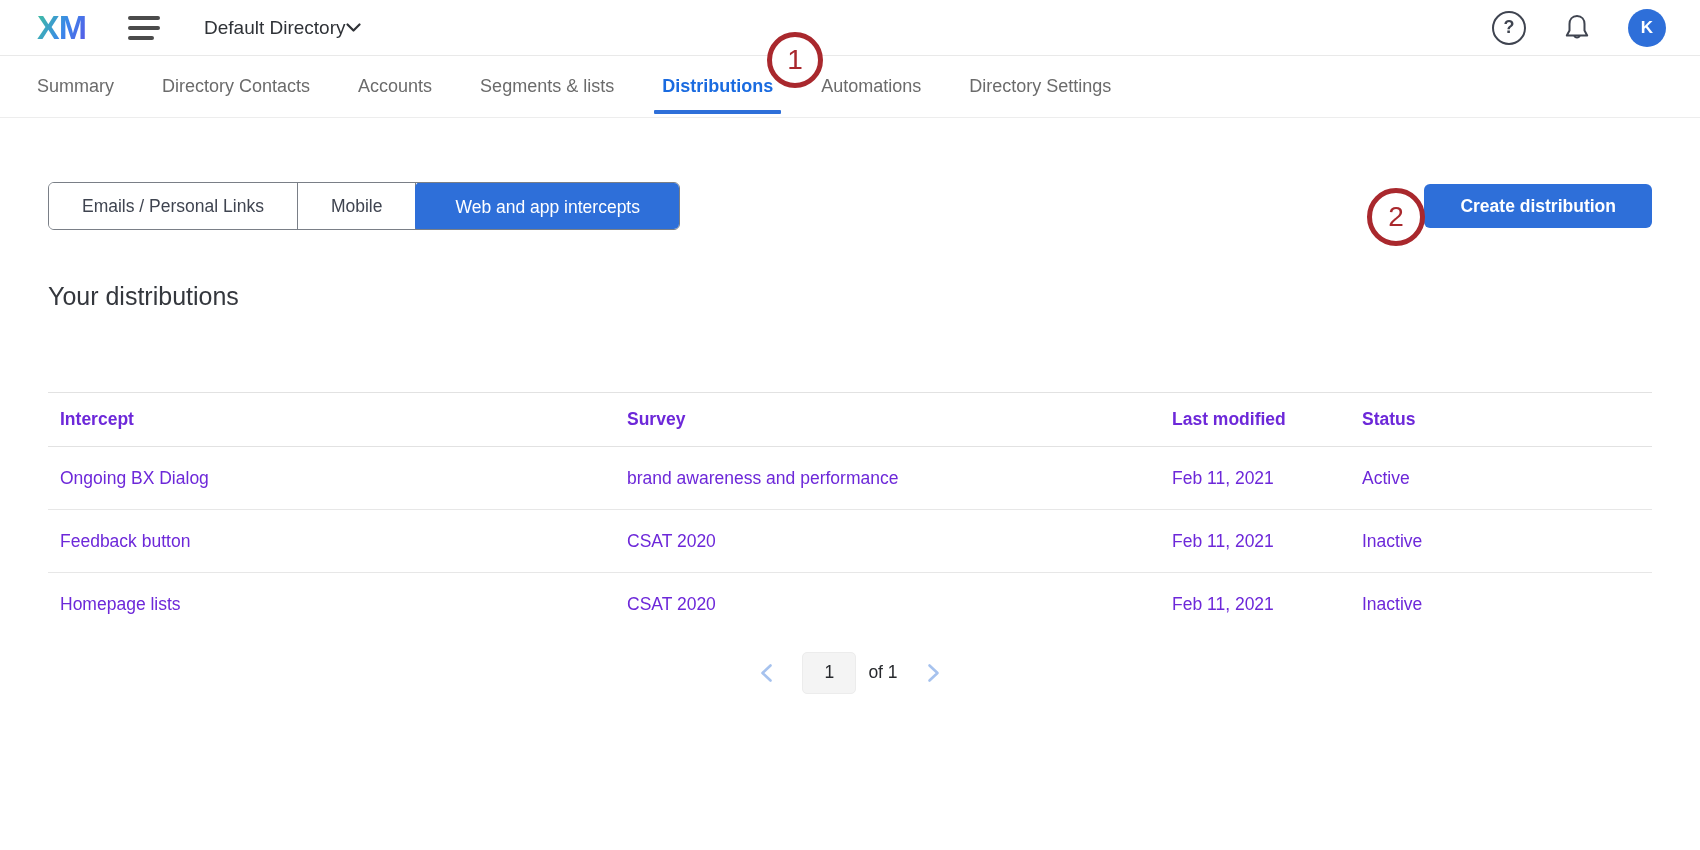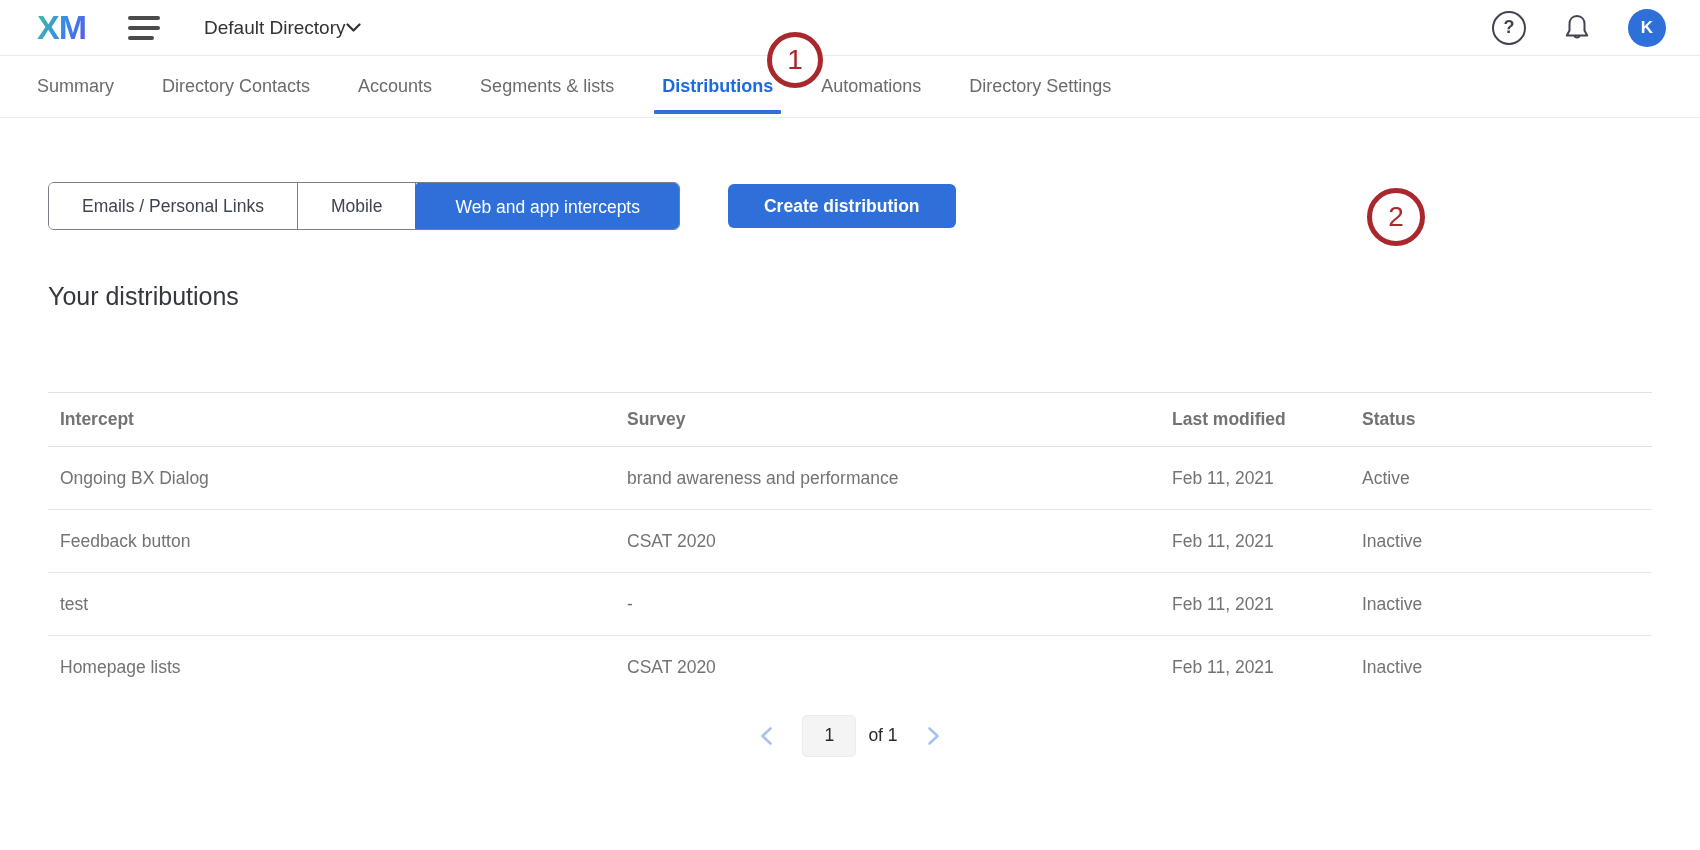--- a/index.html
+++ b/index.html
@@ -35,38 +35,38 @@
   .tab { display:flex; align-items:center; font-size:18px; color:#6b6b6b;
     cursor:pointer; position:relative; white-space:nowrap; }
   .tab.active { color:#1a6be0; font-weight:700; }
   .tab.active::after { content:""; position:absolute; left:-8px; right:-8px;
     bottom:3px; height:4px; background:#2e6fd9; border-radius:1px; }
 
   
   .content { padding:0 48px; position:relative; }
 
   .controls { margin-top:64px; height:48px; display:flex;
-    justify-content:flex-start; align-items:center;gap:48px; }
+    justify-content:space-between; align-items:center;gap:48px; }
   .segmented { display:inline-flex; height:48px; border:1px solid #7a7f87;
     border-radius:6px; overflow:hidden; background:#fff; }
   .segment { display:flex; align-items:center; padding:0 33px; font-size:17.5px;
     color:#3f4450; cursor:pointer; border-right:1px solid #7a7f87; background:#fff;
     white-space:nowrap; }
   .segment:last-child { border-right:none; }
   .segment.active { background:#2e6fd9; color:#fff; border-right:none;
     margin:-1px; height:50px; border-radius:6px; padding:0 40px; }
   .create-btn { height:44px; padding:0 36px; background:#2e6fd9; color:#fff;
     border:none; border-radius:6px; font-size:17.5px; font-weight:600;
     font-family:"Liberation Sans", sans-serif; cursor:pointer; white-space:nowrap; }
 
   .page-heading { margin-top:52px; font-size:25px; font-weight:400; color:#34373d; }
 
   
   table.dist { margin-top:81px; width:100%; border-collapse:collapse;
-    table-layout:fixed; font-size:17.5px; color:#737373; }
+    table-layout:fixed; font-size:17.5px; color:#6d28d9; }
   table.dist col.c1 { width:567px; }
   table.dist col.c2 { width:545px; }
   table.dist col.c3 { width:190px; }
   table.dist th { text-align:left; font-weight:700; height:54px; padding:0 12px;
     border-top:1px solid #e2e2e2; border-bottom:1px solid #e2e2e2; }
   table.dist td { height:63px; padding:0 12px; border-bottom:1px solid #e7e7e7; }
   table.dist tr:last-child td { border-bottom:none; }
 
   
   .pagination { margin-top:16px; display:flex; align-items:center; justify-content:center; }
@@ -167,26 +167,20 @@
         <td>Feb 11, 2021</td>
         <td>Active</td>
       </tr>
       <tr>
         <td>Feedback button</td>
         <td>CSAT 2020</td>
         <td>Feb 11, 2021</td>
         <td>Inactive</td>
       </tr>
       <tr>
-        <td>test</td>
-        <td>-</td>
-        <td>Feb 11, 2021</td>
-        <td>Inactive</td>
-      </tr>
-      <tr>
         <td>Homepage lists</td>
         <td>CSAT 2020</td>
         <td>Feb 11, 2021</td>
         <td>Inactive</td>
       </tr>
     </tbody>
   </table>
 
   <div class="pagination">
     <div class="pg-chevron">

